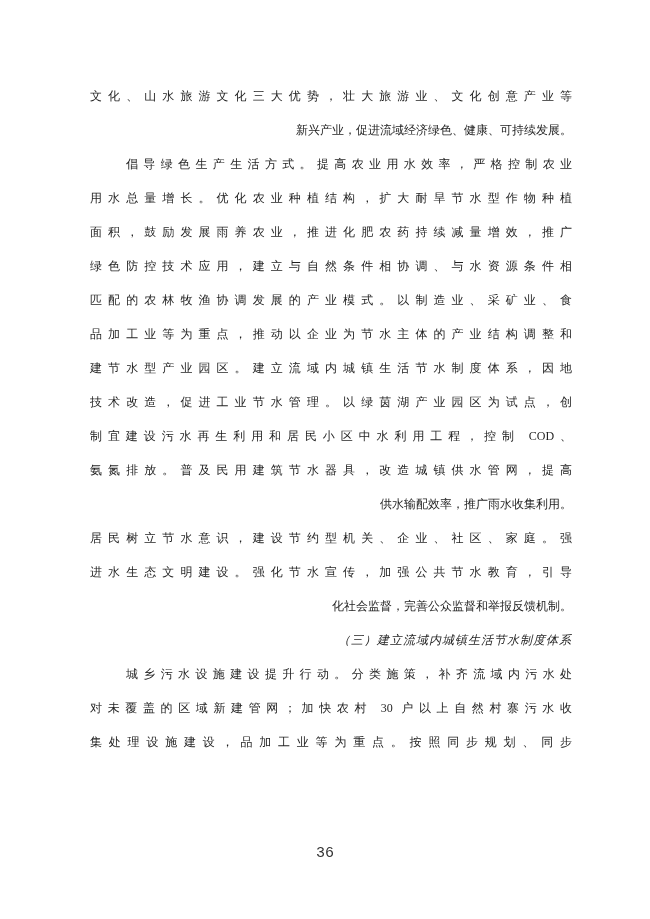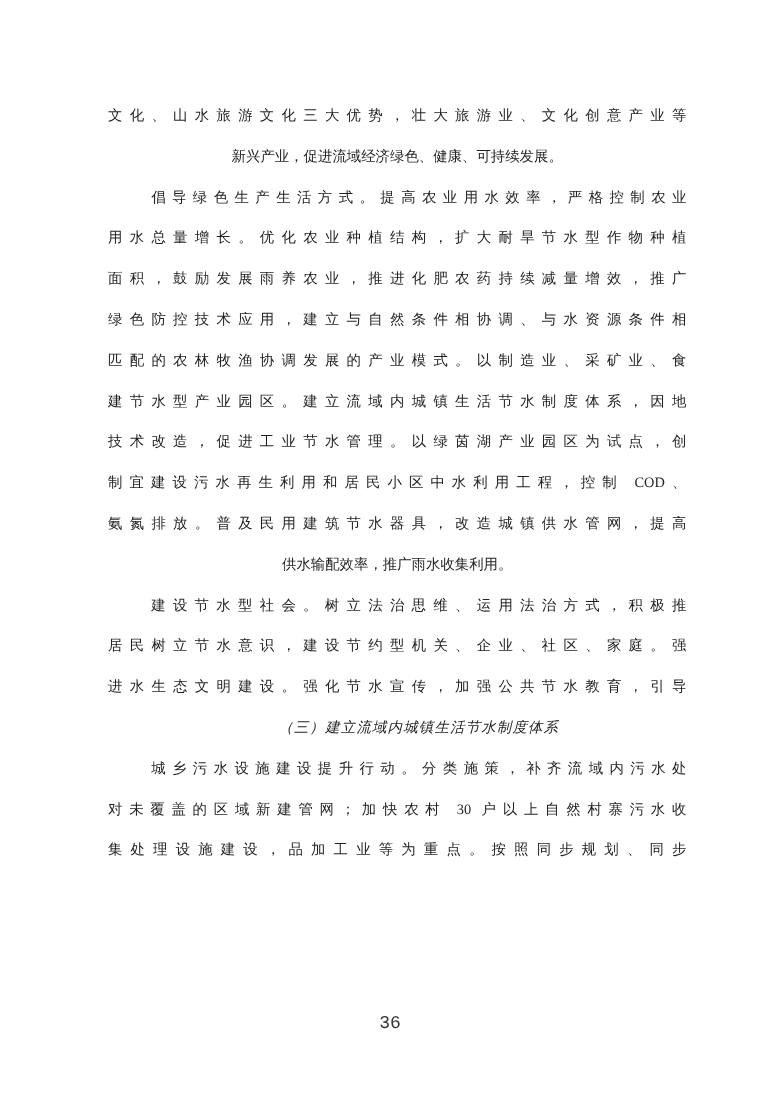--- a/index.html
+++ b/index.html
@@ -18,21 +18,21 @@
   .text-block {
     position: absolute;
     top: 79px; left: 90px;
     width: 482px;
     font-size: 12px;
     line-height: 34px;
     letter-spacing: 0;
   }
   .line {
     white-space: nowrap;
-    text-align: center;
+    text-align: right;
   }
   .line.fill {
     white-space: normal;
     text-align: justify;
     text-align-last: justify;
     text-justify: inter-character;
   }
   .line.indent { padding-left: 36px; }
   .line b { font-weight: normal; }
   .line.kai {
@@ -54,27 +54,28 @@
 
 <div class="page">
   <div class="text-block">
       <div class="line fill">文化、山水旅游文化三大优势，壮大旅游业、文化创意产业等</div>
       <div class="line">新兴产业，促进流域经济绿色、健康、可持续发展。</div>
       <div class="line fill indent"><b>倡导绿色生产生活方式。</b>提高农业用水效率，严格控制农业</div>
       <div class="line fill">用水总量增长。优化农业种植结构，扩大耐旱节水型作物种植</div>
       <div class="line fill">面积，鼓励发展雨养农业，推进化肥农药持续减量增效，推广</div>
       <div class="line fill">绿色防控技术应用，建立与自然条件相协调、与水资源条件相</div>
       <div class="line fill">匹配的农林牧渔协调发展的产业模式。以制造业、采矿业、食</div>
+      <div class="line fill">品加工业等为重点，推动以企业为节水主体的产业结构调整和</div>
       <div class="line fill">建节水型产业园区。建立流域内城镇生活节水制度体系，因地</div>
       <div class="line fill">技术改造，促进工业节水管理。以绿茵湖产业园区为试点，创</div>
       <div class="line fill">制宜建设污水再生利用和居民小区中水利用工程，控制 COD、</div>
       <div class="line fill">氨氮排放。普及民用建筑节水器具，改造城镇供水管网，提高</div>
       <div class="line">供水输配效率，推广雨水收集利用。</div>
-      <div class="line fill indent"><b>建设节水型社会。</b>树立法治思维、运用法治方式，积极推</div>
       <div class="line fill">居民树立节水意识，建设节约型机关、企业、社区、家庭。强</div>
       <div class="line fill">进水生态文明建设。强化节水宣传，加强公共节水教育，引导</div>
+      <div class="line">化社会监督，完善公众监督和举报反馈机制。</div>
       <div class="line indent kai">（三）建立流域内城镇生活节水制度体系</div>
       <div class="line fill indent"><b>城乡污水设施建设提升行动。</b>分类施策，补齐流域内污水处</div>
       <div class="line fill">对未覆盖的区域新建管网；加快农村 30 户以上自然村寨污水收</div>
       <div class="line fill">集处理设施建设，品加工业等为重点。按照同步规划、同步</div>
     </div>
   <div class="page-number">36</div>
 </div>
 
 </body></html>

